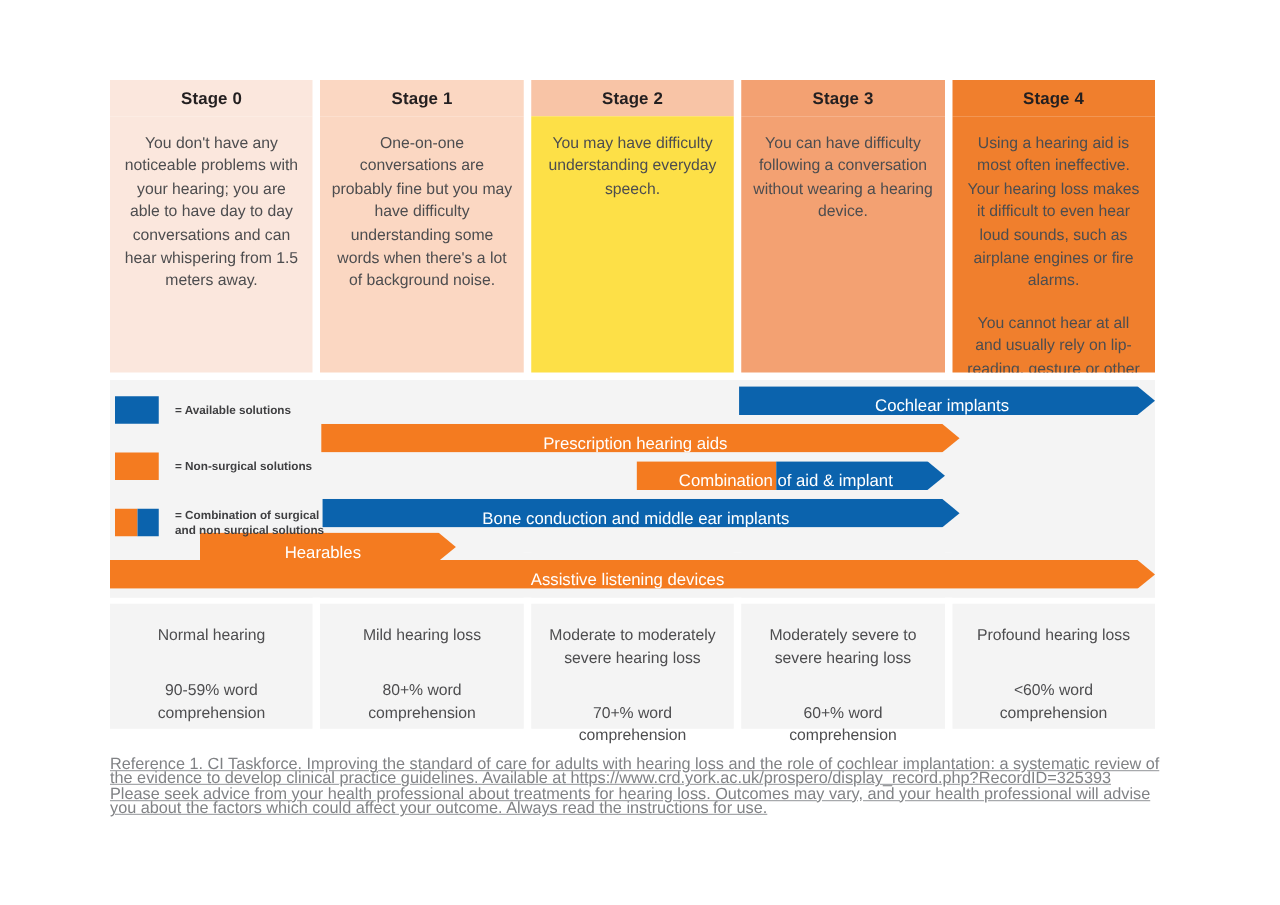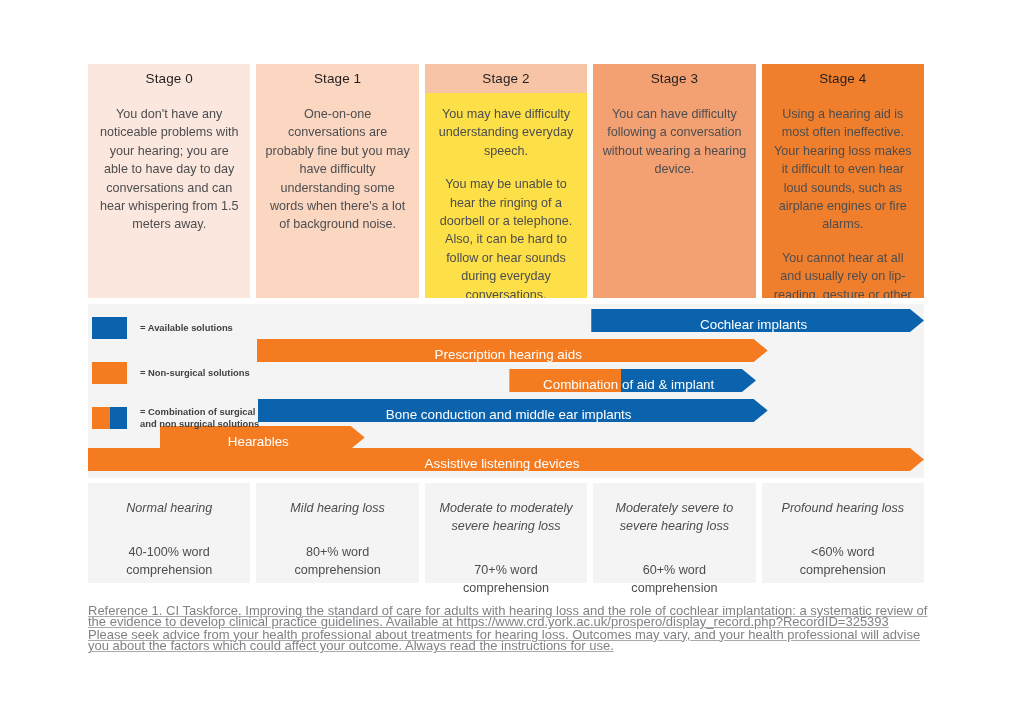--- a/index.html
+++ b/index.html
@@ -24,21 +24,21 @@
   }
 
   
   .stage-grid {
     display: grid;
     grid-template-columns: repeat(5, 1fr);
     column-gap: 6px;
   }
   .stage-head {
     text-align: center;
-    font-weight: normal;
+    font-weight: bold;
     font-size: 13.5px;
     color: #231f20;
     padding: 7px 0 7px 0;
     letter-spacing: 0.1px;
   }
   .stage-body {
     text-align: center;
     font-size: 12.6px;
     line-height: 18.4px;
     color: #4d4d4f;
@@ -155,21 +155,21 @@
   .summary-cell {
     background: #f4f4f4;
     text-align: center;
     font-size: 12.6px;
     line-height: 18px;
     color: #4d4d4f;
     padding: 16px 8px 18px 8px;
     height: 100px;
     box-sizing: border-box;
   }
-  .summary-cell .sev { margin: 0; font-style: italic; }
+  .summary-cell .sev { margin: 0; }
   .summary-cell .comp { margin: 26px 0 0 0; }
 
   
   .footnotes {
     position: absolute;
     left: 88px;
     top: 605px;
     width: 840px;
     font-size: 13px;
     line-height: 11.4px;
@@ -196,21 +196,20 @@
 
   <div class="stage-grid" id="stage-body-row">
       <div class="stage-body" style="background: rgb(251, 231, 221);">
         <p>You don't have any noticeable problems with your hearing; you are able to have day to day conversations and can hear whispering from 1.5 meters away.</p>
       </div>
       <div class="stage-body" style="background: rgb(251, 215, 194);">
         <p>One-on-one conversations are probably fine but you may have difficulty understanding some words when there's a lot of background noise.</p>
       </div>
       <div class="stage-body" style="background: #fde047;">
         <p>You may have difficulty understanding everyday speech.</p>
-        <p>You may be unable to hear the ringing of a doorbell or a telephone. Also, it can be hard to follow or hear sounds during everyday conversations.</p>
       </div>
       <div class="stage-body" style="background: rgb(243, 161, 114);">
         <p>You can have difficulty following a conversation without wearing a hearing device.</p>
       </div>
       <div class="stage-body" style="background: rgb(240, 127, 45);">
         <p>Using a hearing aid is most often ineffective. Your hearing loss makes it difficult to even hear loud sounds, such as airplane engines or fire alarms.</p>
         <p>You cannot hear at all and usually rely on lip-reading, gesture or other visual cues.</p>
       </div>
     </div>
 
@@ -288,21 +287,21 @@
             <div class="seg" style="width: 100%; background: rgb(244, 123, 32);"></div>
           </div>
           <span class="lbl">Assistive listening devices</span>
         </div>
       </div>
   </div>
 
   <div class="summary-grid" id="summary-row">
       <div class="summary-cell">
         <p class="sev">Normal hearing</p>
-        <p class="comp">40-100% word comprehension</p>
+        <p class="comp">90-59% word comprehension</p>
       </div>
       <div class="summary-cell">
         <p class="sev">Mild hearing loss</p>
         <p class="comp">80+% word comprehension</p>
       </div>
       <div class="summary-cell">
         <p class="sev">Moderate to moderately severe hearing loss</p>
         <p class="comp">70+% word comprehension</p>
       </div>
       <div class="summary-cell">

